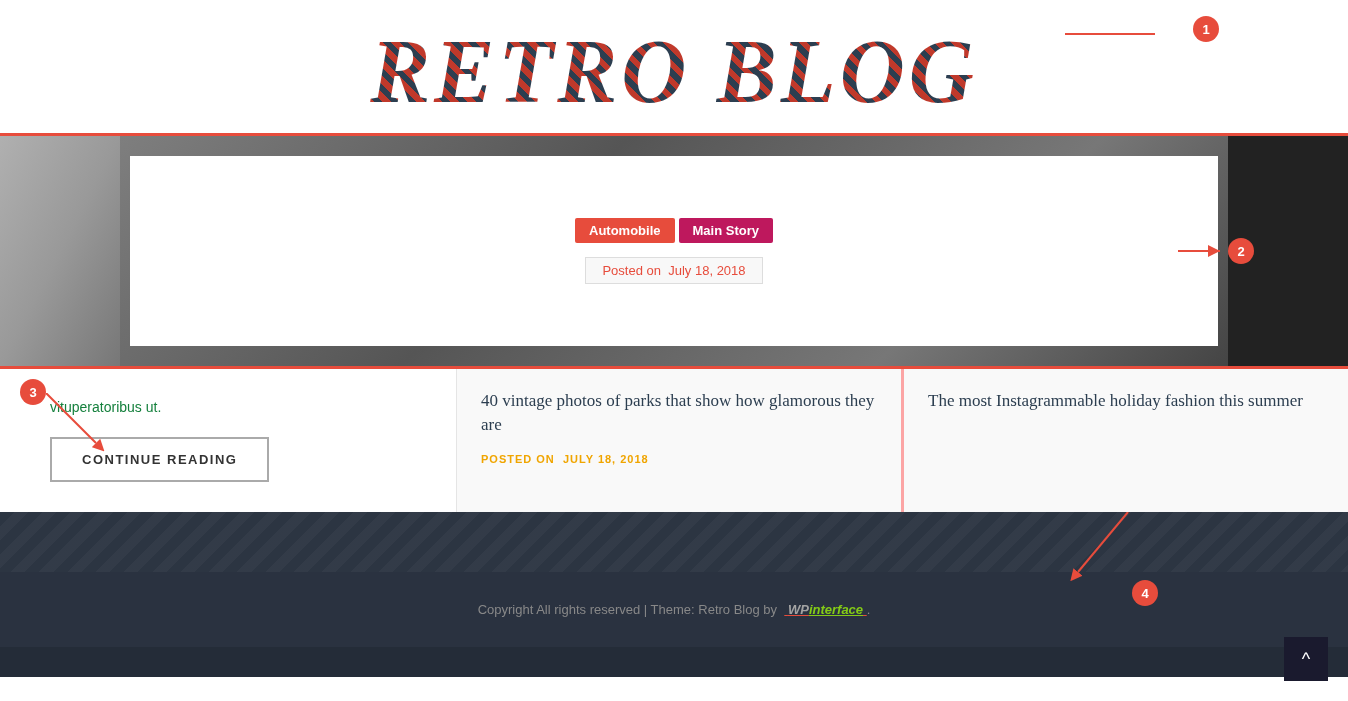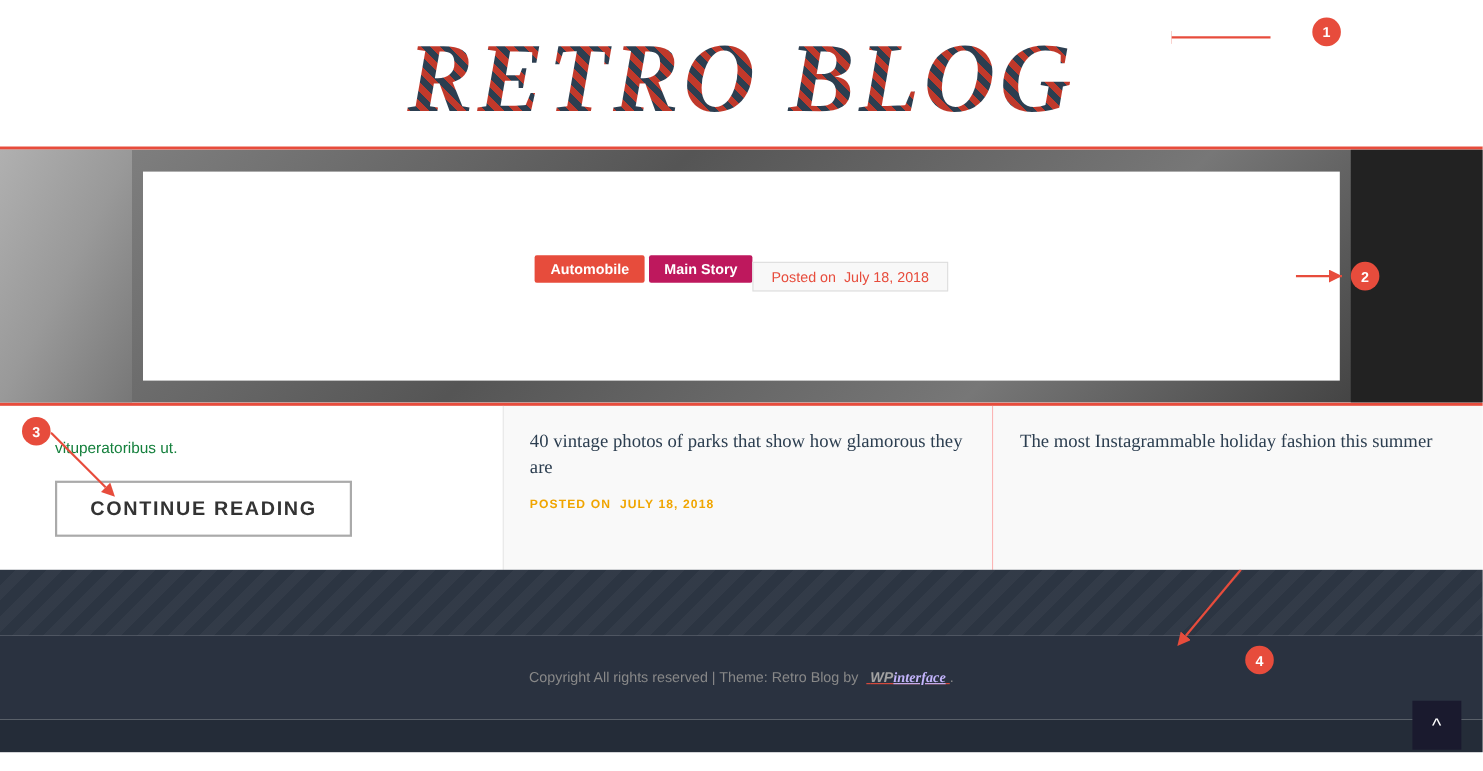--- a/index.html
+++ b/index.html
@@ -74,21 +74,21 @@
     .hero-left-img {
       width: 120px;
       background: linear-gradient(to bottom, #aaa, #888, #666);
       flex-shrink: 0;
     }
     .hero-center-card {
       flex: 1;
       background: #fff;
       margin: 20px 10px;
       display: flex;
-      flex-direction: row;
+      flex-direction: column;
       align-items: center;
       justify-content: center;
       padding: 20px 20px;
       position: relative;
     }
     .hero-right-img {
       width: 120px;
       background: linear-gradient(to bottom, #222, #444, #333);
       flex-shrink: 0;
       position: relative;
@@ -145,21 +145,21 @@
     .card-text {
       font-size: 14px;
       color: #15803d;
       margin-bottom: 22px;
       font-family: Arial, sans-serif;
     }
     .continue-btn {
       display: inline-block;
       border: 2px solid #aaa;
       padding: 13px 30px;
-      font-size: 18px;
+      font-size: 13px;
       letter-spacing: 1.5px;
       color: #333;
       background: transparent;
       cursor: pointer;
       font-weight: 600;
       text-transform: uppercase;
       position: relative;
     }
     .continue-btn::before {
       content: '';
@@ -168,21 +168,21 @@
       left: 4px;
       right: -4px;
       top: 4px;
       border: 2px solid #aaa;
       z-index: -1;
     }
     .card-secondary {
       flex: 1;
       background: #f9f9f9;
       padding: 20px 24px 30px;
-      border-right: 1px solid #fca5a5;
+      border-right: 3px solid #fca5a5;
     }
     .card-secondary:last-child { border-right: none; }
     .card-sec-title {
       font-family: 'Georgia', serif;
       font-size: 17px;
       color: #2c3e50;
       margin-bottom: 16px;
       line-height: 1.4;
     }
     .posted-on-sm {
@@ -358,21 +358,21 @@
     <p class="card-sec-title">The most Instagrammable holiday fashion this summer</p>
   </div>
 </div>
 
 <div class="footer-ann-wrap">
   <div class="footer-top"></div>
   <div class="footer-main" style="position:relative;">
     <p class="footer-text">
       <span>Copyright All rights reserved | Theme: Retro Blog by</span>
       &nbsp;<span class="footer-brand" style="font-style:italic; text-decoration:underline; color:#e74c3c;">
-        <span style="color:#a3a3a3;">WP</span><span style="color:#c4b5fd; text-decoration:underline;font-family:Liberation Serif, serif;">interface</span>
+        <span style="color:#a3a3a3;">WP</span><span style="color:#84cc16; text-decoration:underline;">interface</span>
       </span><span style="color:#888;">.</span>
     </p>
 
     <div style="position:absolute; right:200px; top:-60px; z-index:20;">
       <svg width="80" height="80">
         <defs>
           <marker id="arrowhead4" markerWidth="6" markerHeight="6" refX="0" refY="3" orient="auto">
             <polygon points="0 0, 6 3, 0 6" fill="#e74c3c"></polygon>
           </marker>
         </defs>

